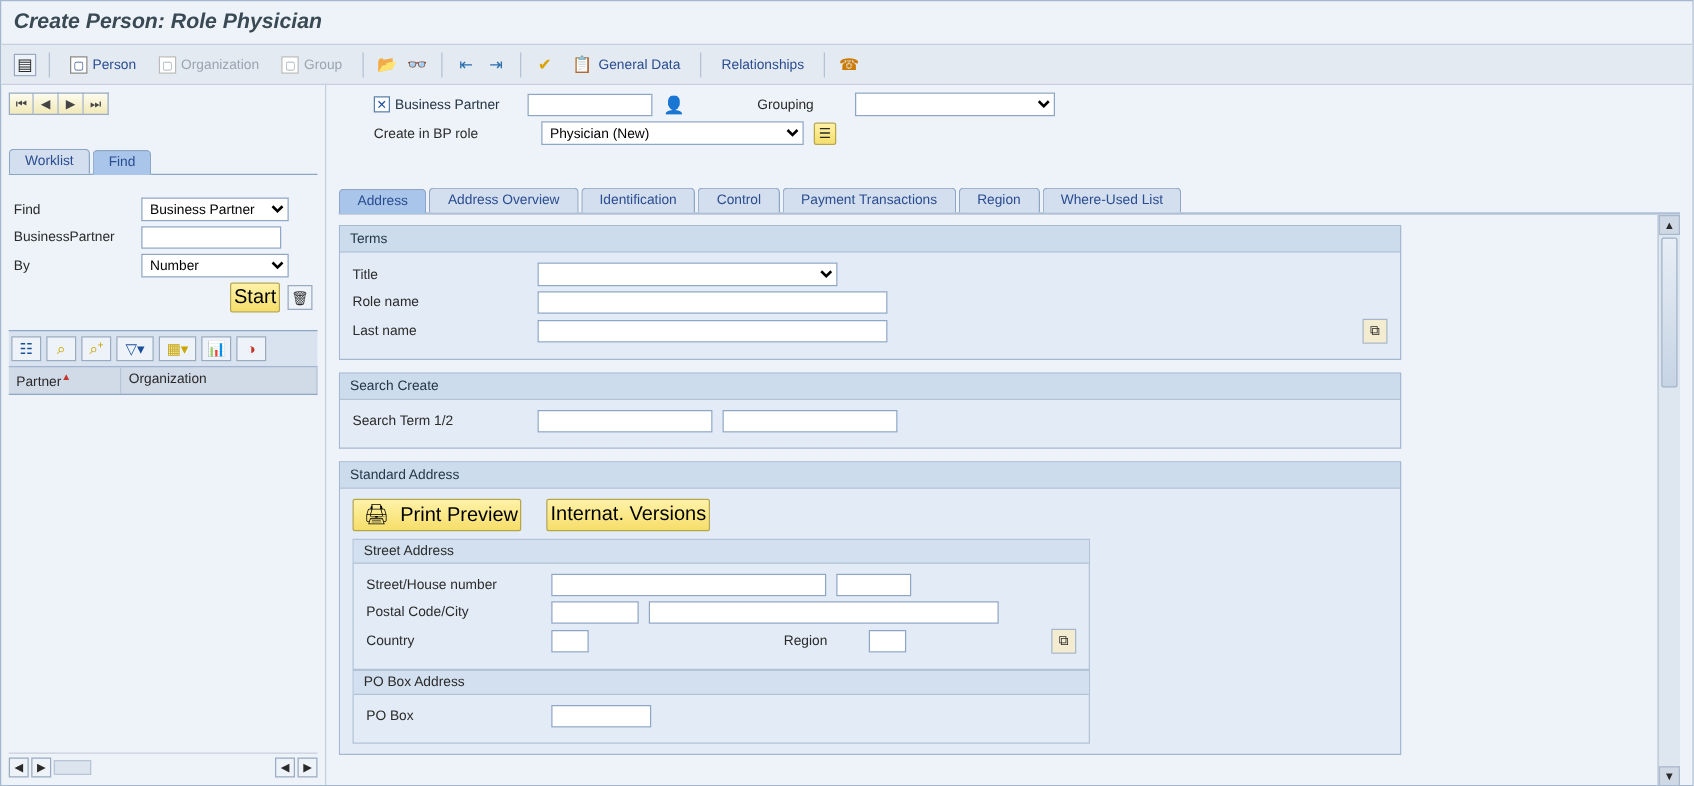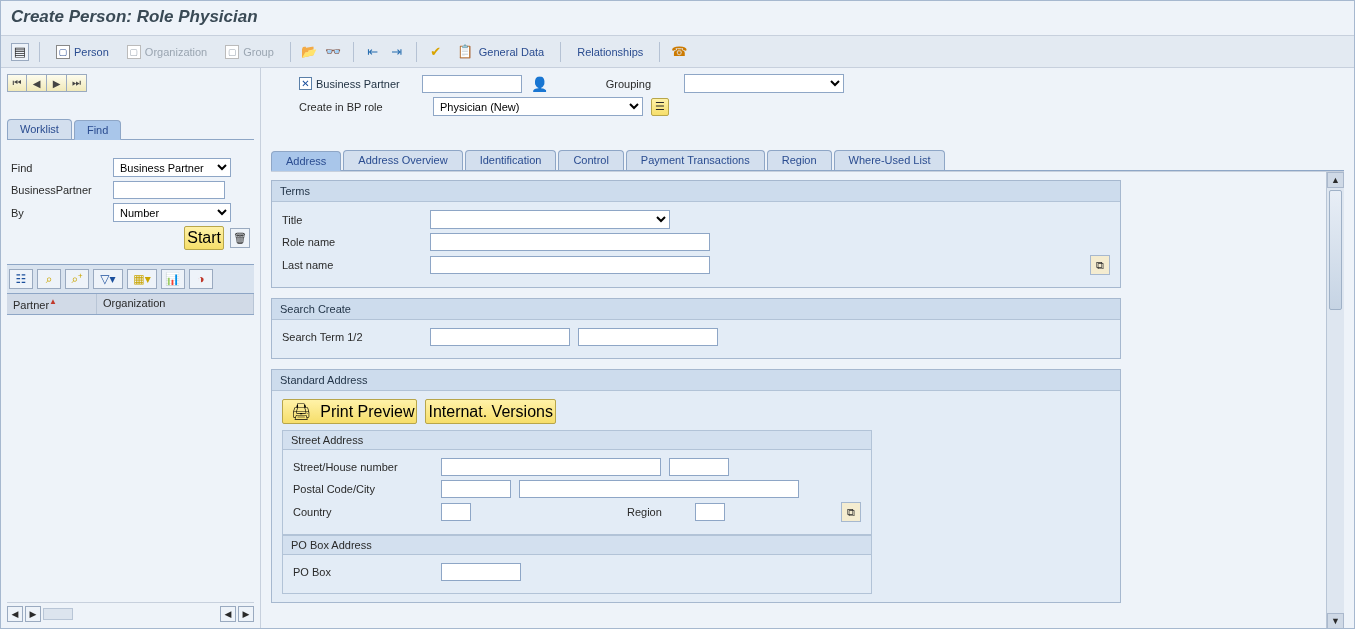--- a/index.html
+++ b/index.html
@@ -243,21 +243,21 @@
   .flbl { width: 140px; }
   .subgroup {
     border: 1px solid #b2c3d7;
     margin-top: 6px;
   }
   .subgroup > .sgt {
     padding: 3px 8px;
     background: #d3e0ef;
     border-bottom: 1px solid #b2c3d7;
   }
-  .btnrow { display:flex; gap:8px; margin-bottom:6px; }
+  .btnrow { display:flex; gap:20px; margin-bottom:6px; }
   .expand-btn {
     width: 20px; height: 20px;
     border: 1px solid #a6b8cf;
     background: #f4ecd0;
     display:inline-flex; align-items:center; justify-content:center;
     font-size:11px; cursor:pointer;
   }
 </style>
 </head>
 <body>

